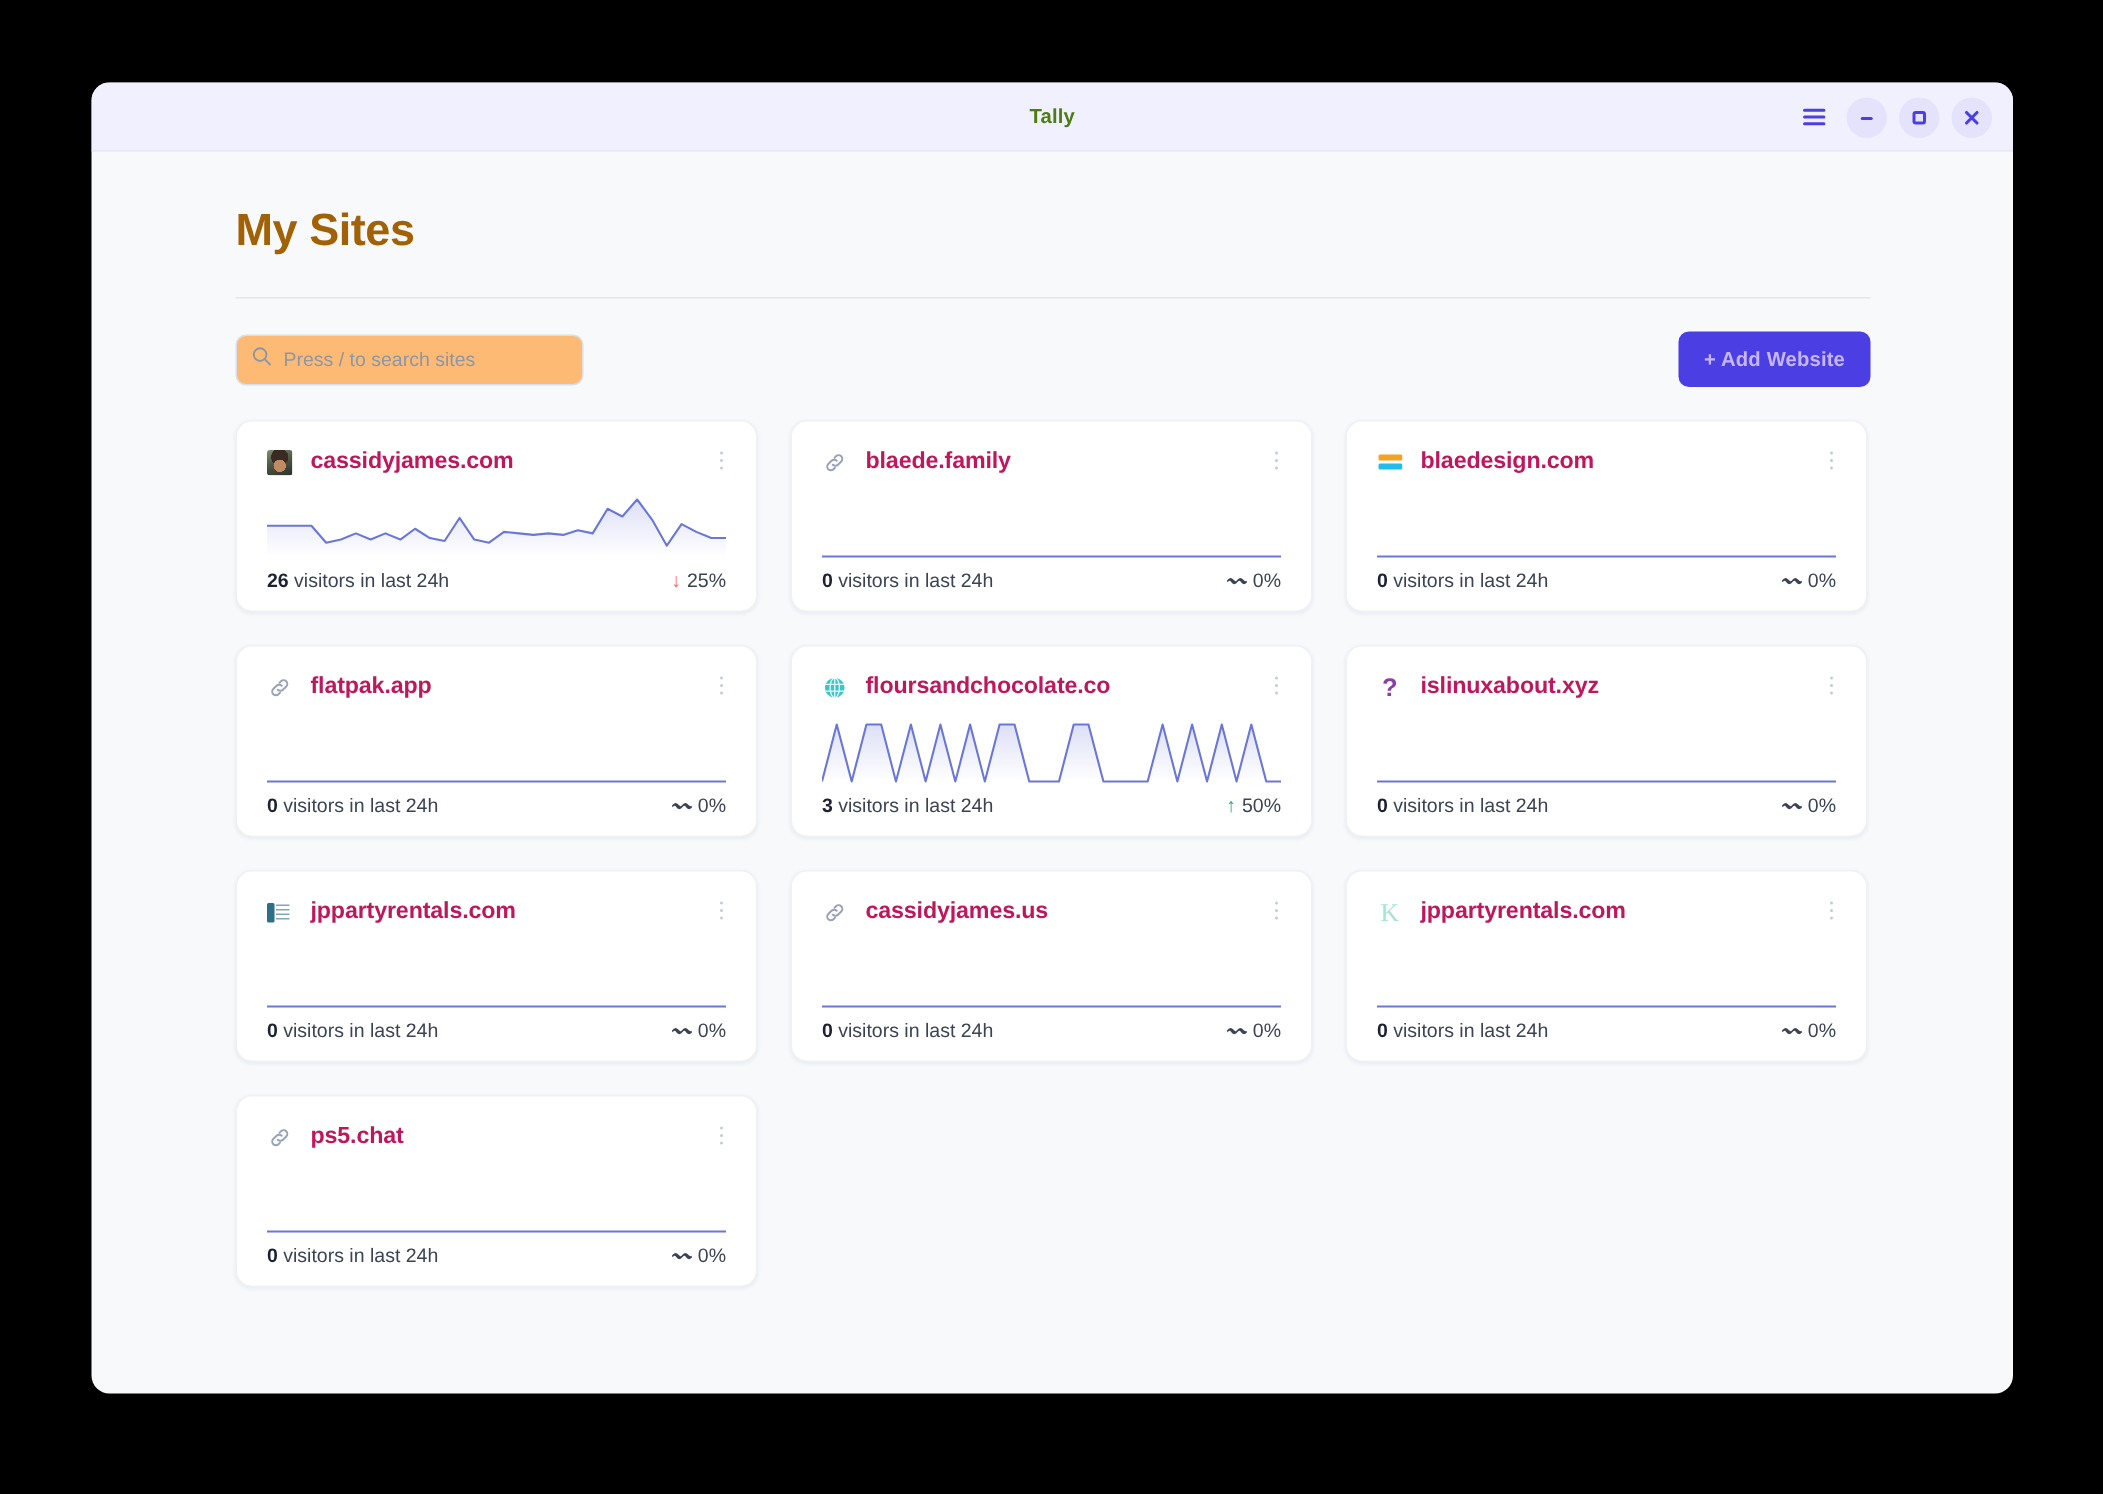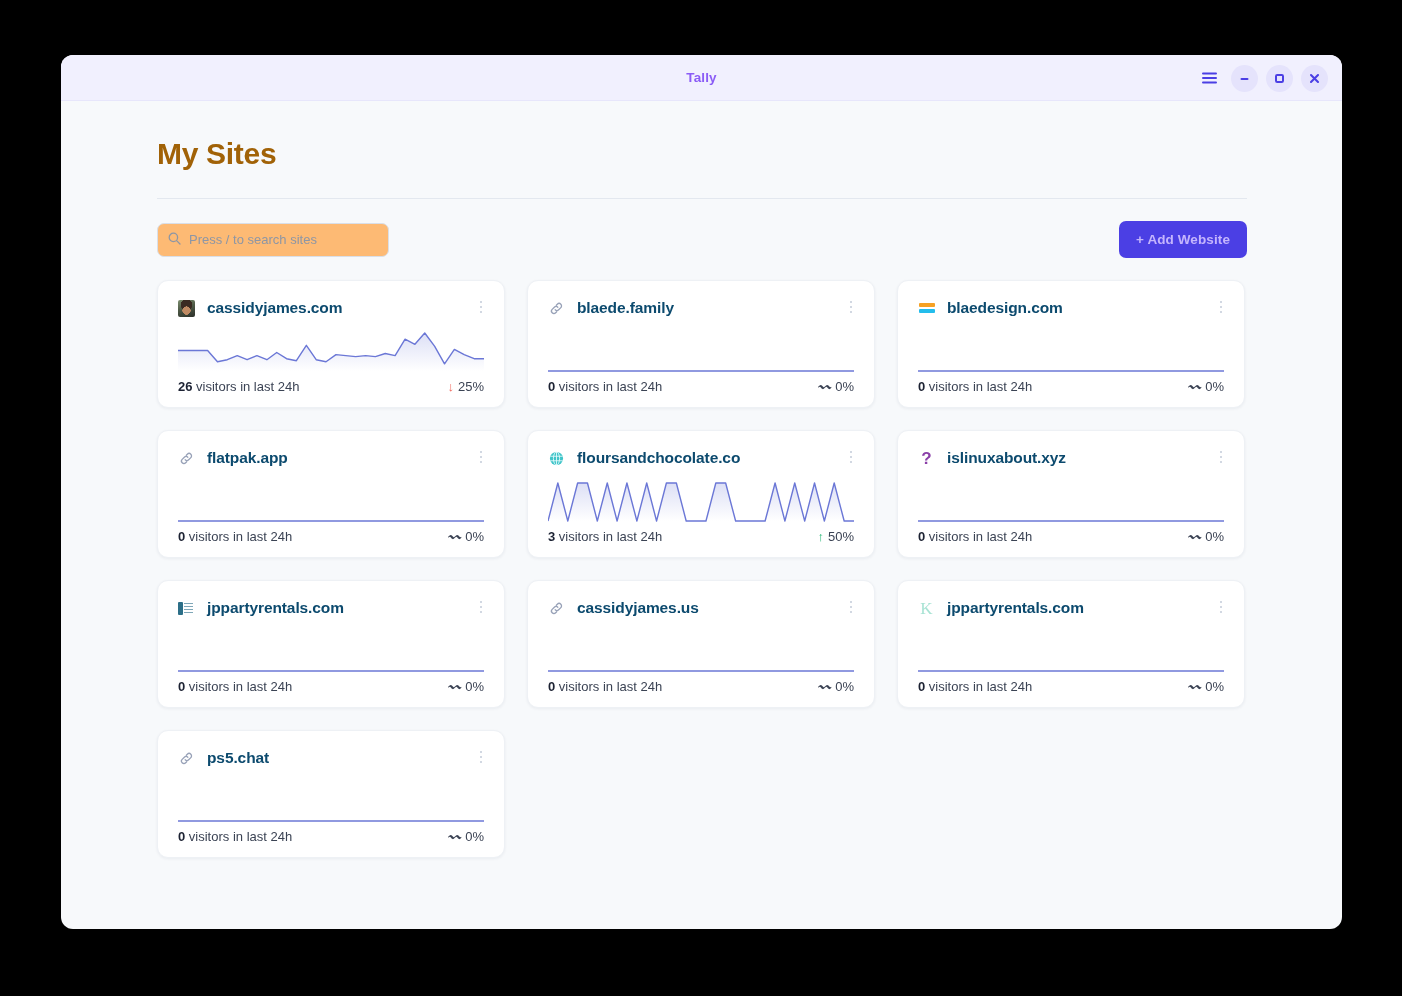--- a/index.html
+++ b/index.html
@@ -38,21 +38,21 @@
     height: 46px;
     background: #f1f0fe;
     border-bottom: 1px solid #e7e6fb;
     display: flex;
     align-items: center;
     justify-content: center;
   }
   .titlebar-title {
     font-size: 13.5px;
     font-weight: 700;
-    color: #8b5cf6;
+    color: #4d7c0f;
     letter-spacing: 0.1px;
   }
   .titlebar-controls {
     position: absolute;
     right: 14px;
     top: 0;
     height: 46px;
     display: flex;
     align-items: center;
     gap: 8px;
@@ -211,21 +211,21 @@
     font-family: "Liberation Sans", sans-serif;
     font-size: 17px;
     font-weight: 700;
     color: #8a3fa8;
     line-height: 1;
   }
 
   .card-title {
     font-size: 15.5px;
     font-weight: 600;
-    color: #0c4a6e;
+    color: #be185d;
     letter-spacing: -0.1px;
     white-space: nowrap;
   }
 
   .kebab {
     position: absolute;
     top: 16px;
     right: 16px;
     width: 14px;
     height: 20px;

